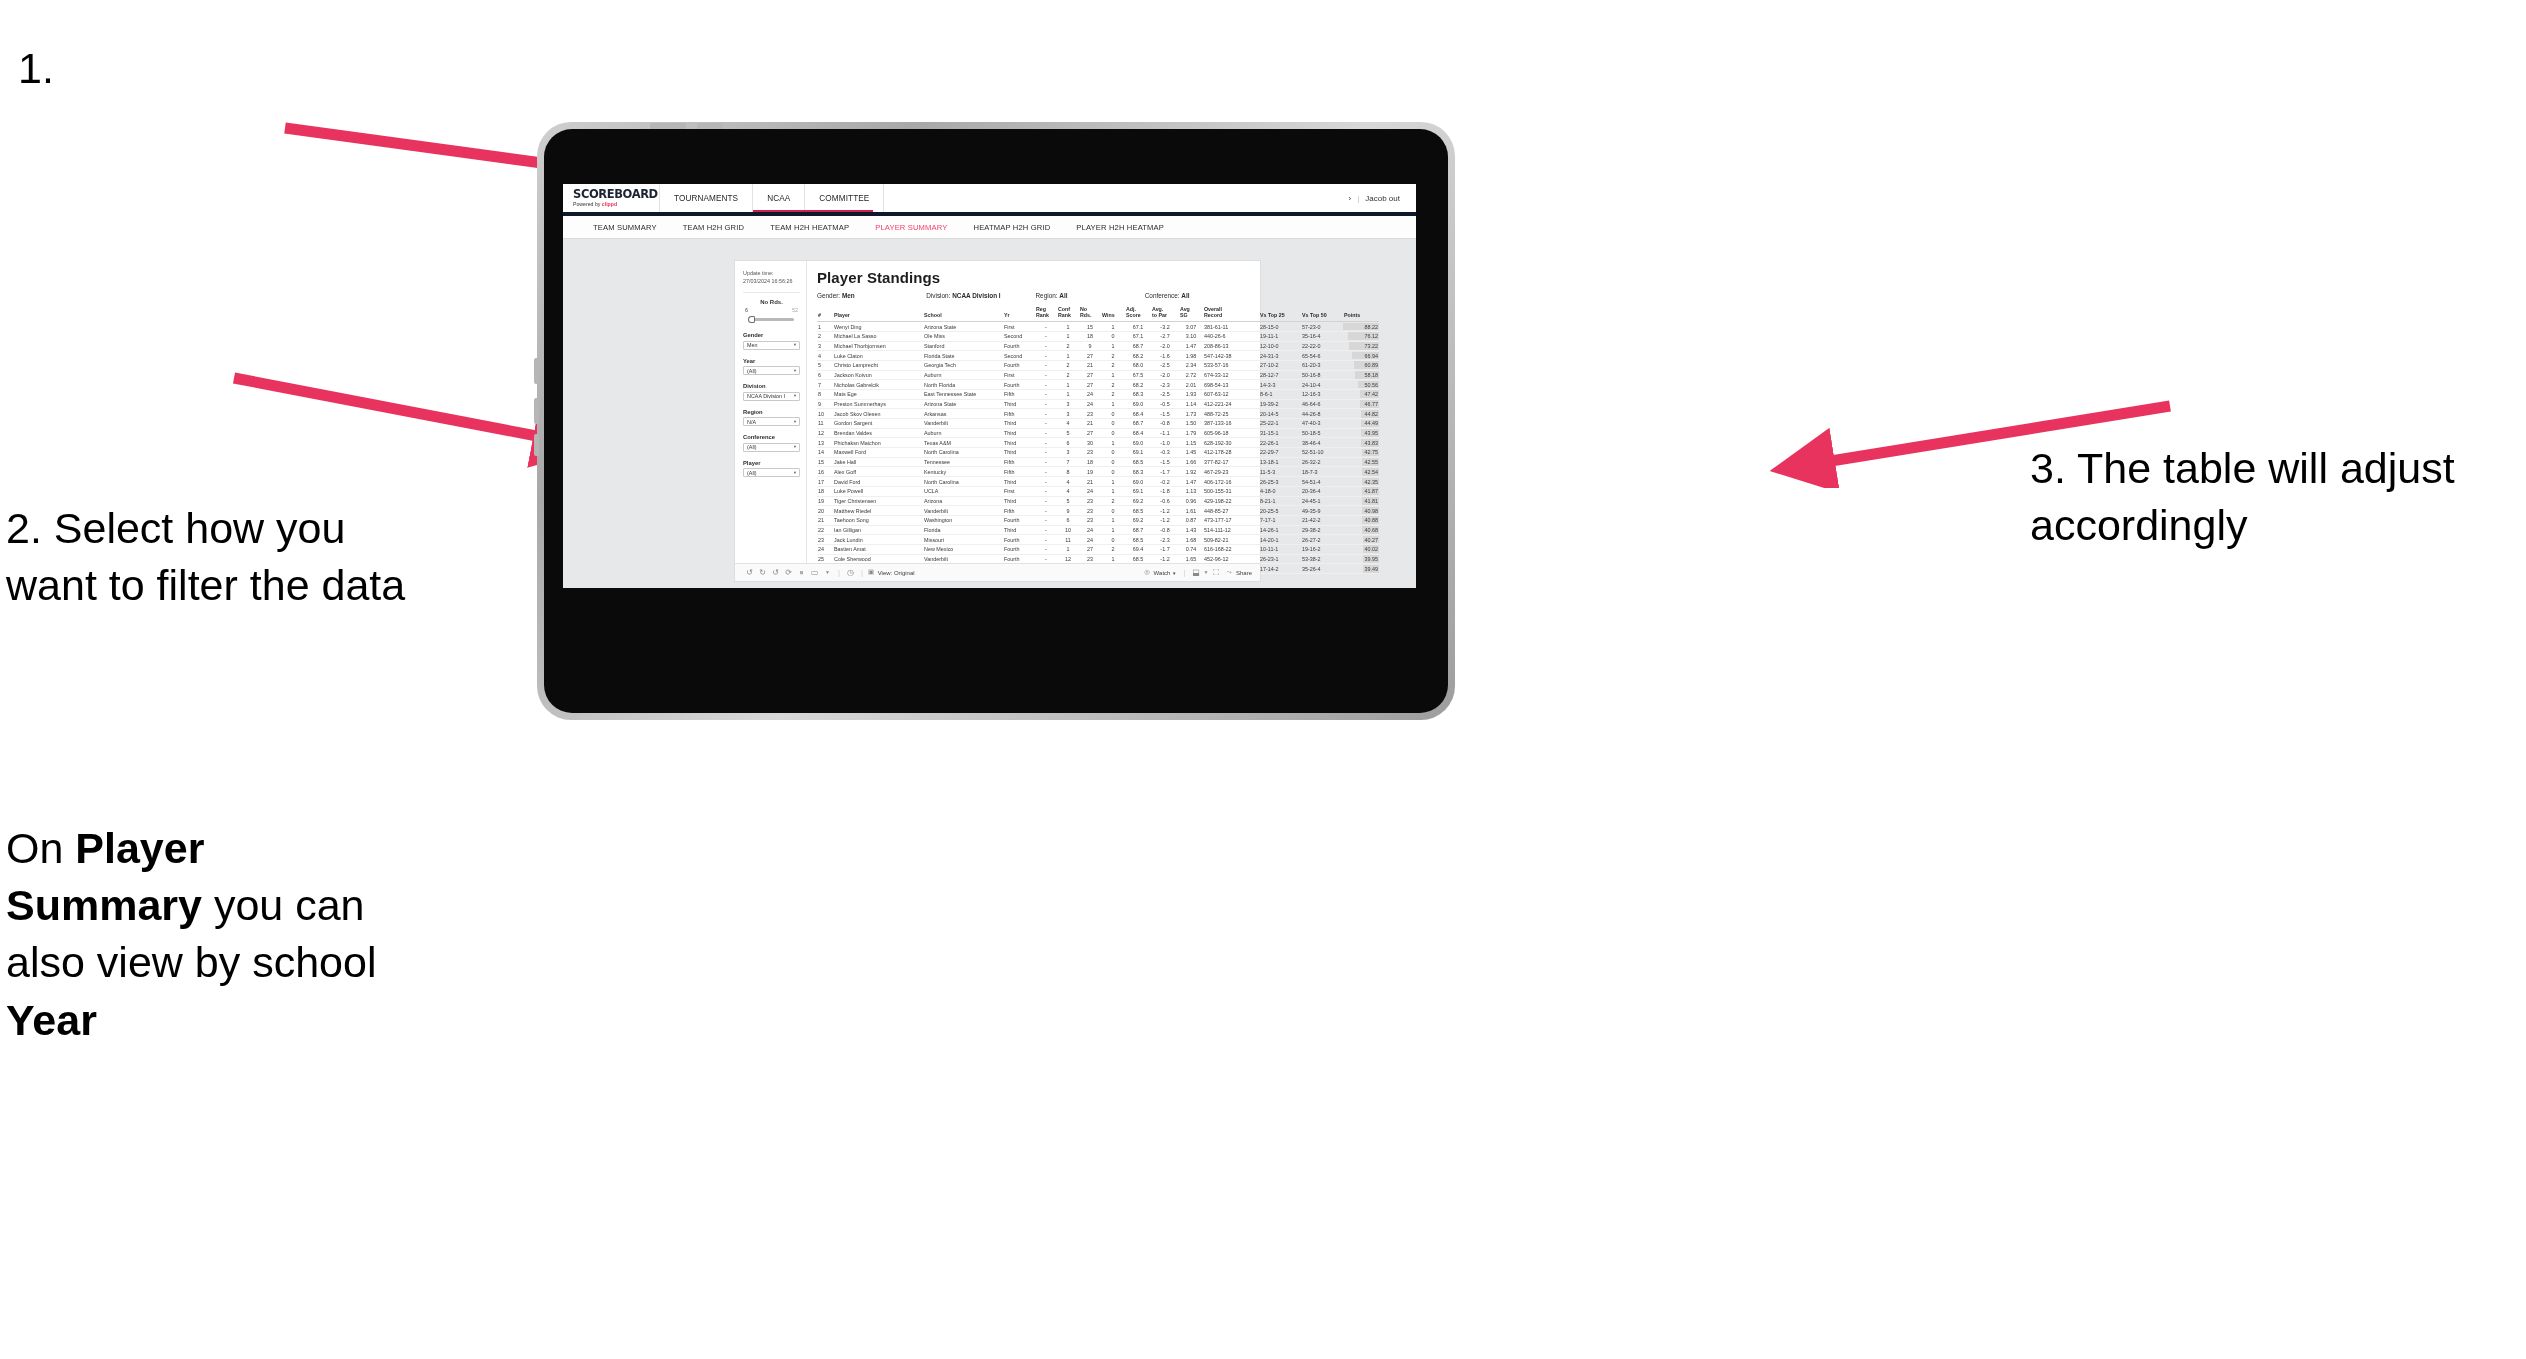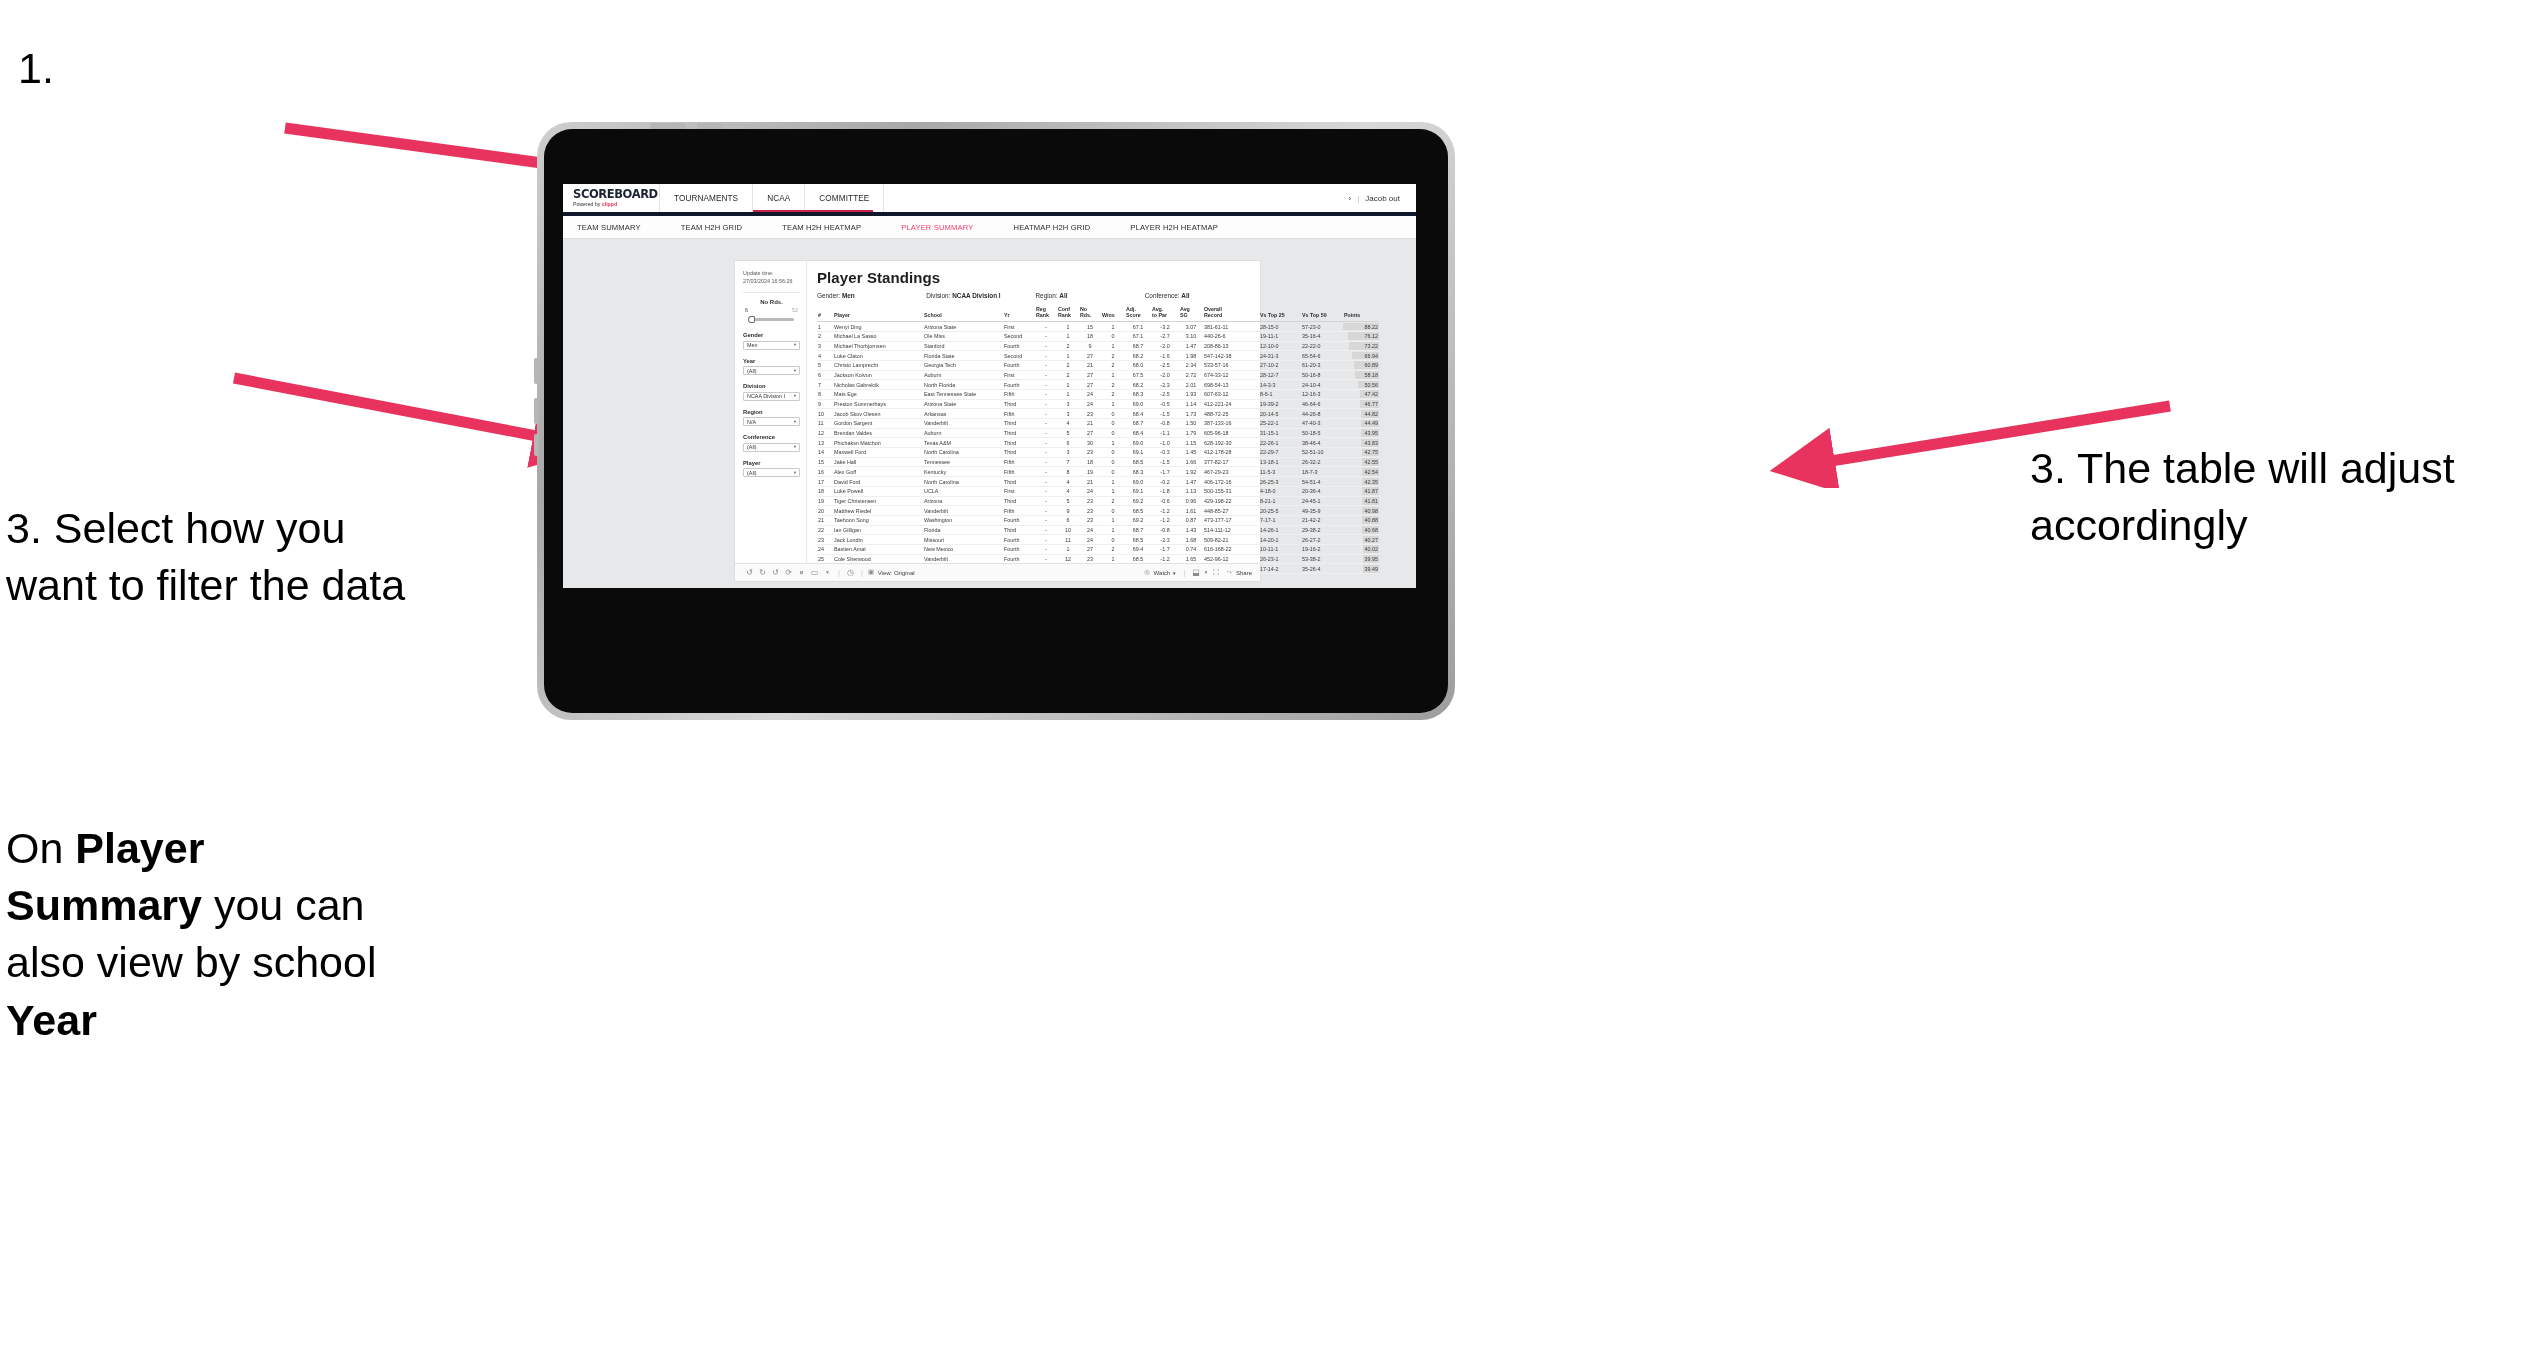--- a/index.html
+++ b/index.html
@@ -72,21 +72,21 @@
     padding-right:16px;font-size:8px;color:#333;
   }
   .appbar-right .sep{color:#bbb;}
 
   
   .redline{position:absolute;left:190px;bottom:0px;width:120px;height:2px;background:#c9234b;}
 
   
   .subnav{
     height:22px;background:#fdfdfd;display:flex;align-items:center;
-    border-bottom:1px solid #dcdcdc;padding-left:14px;gap:14px;
+    border-bottom:1px solid #dcdcdc;padding-left:30px;gap:0px;
   }
   .subnav .st{
     font-size:7.6px;color:#2b2b2b;padding:0 14px 0 0;margin-right:12px;
     letter-spacing:0.15px;white-space:nowrap;
   }
   .subnav .st.active{color:#f2416b;}
 
   
   .workspace{position:relative;height:354px;background:#e7e8ea;padding-top:22px;box-sizing:border-box;}
   .sheet{
@@ -204,21 +204,21 @@
       <path d="M0,0 L6,3 L0,6 Z" fill="#e8335f"></path>
     </marker>
   </defs>
   <line x1="430" y1="8" x2="60" y2="68" stroke="#e8335f" stroke-width="11" marker-end="url(#ah3)"></line>
 </svg>
 
 <div class="anno" id="anno1">
   <span class="num">1.</span>
 </div>
 
-<div class="anno" id="anno2">3. Select how you want to filter the data</div>
+<div class="anno" id="anno2">2. Select how you want to filter the data</div>
 
 <div class="anno" id="anno3">On <b>Player Summary</b> you can also view by school <b>Year</b></div>
 
 <div class="anno" id="anno4">3. The table will adjust accordingly</div>
 
 <div id="tablet">
   <div class="tablet-outer">
     <div class="tablet-btn" id="btn-pwr"></div>
     <div class="tablet-btn" id="btn-v1"></div>
     <div class="tablet-btn" id="btn-v2"></div>

